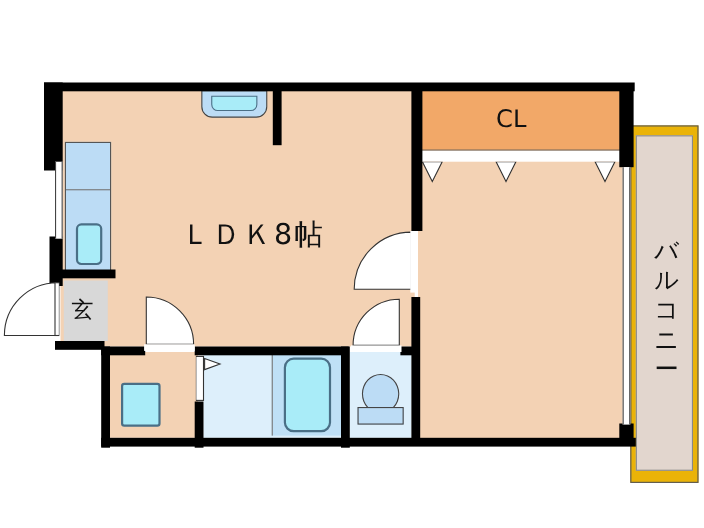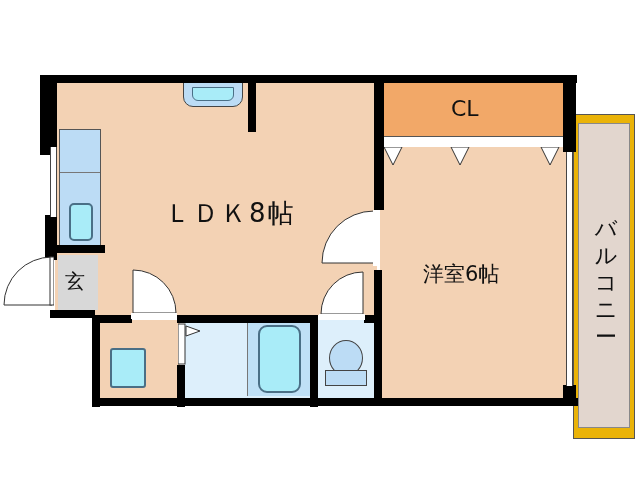--- a/index.html
+++ b/index.html
@@ -95,14 +95,13 @@
   <svg class="abs" style="left:318px;top:270px;" width="50" height="52">
     <path d="M45,2 A42,42 0 0 0 3,44 L45,44 Z" fill="#fff" stroke="#333" stroke-width="1"></path>
     <rect x="1" y="44" width="46" height="6" fill="#fff"></rect>
   </svg>
   <svg class="abs" style="left:178px;top:322px;" width="30" height="44">
     <rect x="0" y="2" width="7" height="40" fill="#fff" stroke="#333" stroke-width="1"></rect>
     <polygon points="8,4 22,9 8,14" fill="#fff" stroke="#333" stroke-width="1"></polygon>
   </svg>
 
   <div class="lbl" style="left:165px;top:196px;font-size:26px;letter-spacing:2px;">ＬＤＫ8帖</div>
-  <div class="lbl" style="left:423px;top:260px;font-size:21px;">洋室6帖</div>
 </div>
 
 </body></html>

